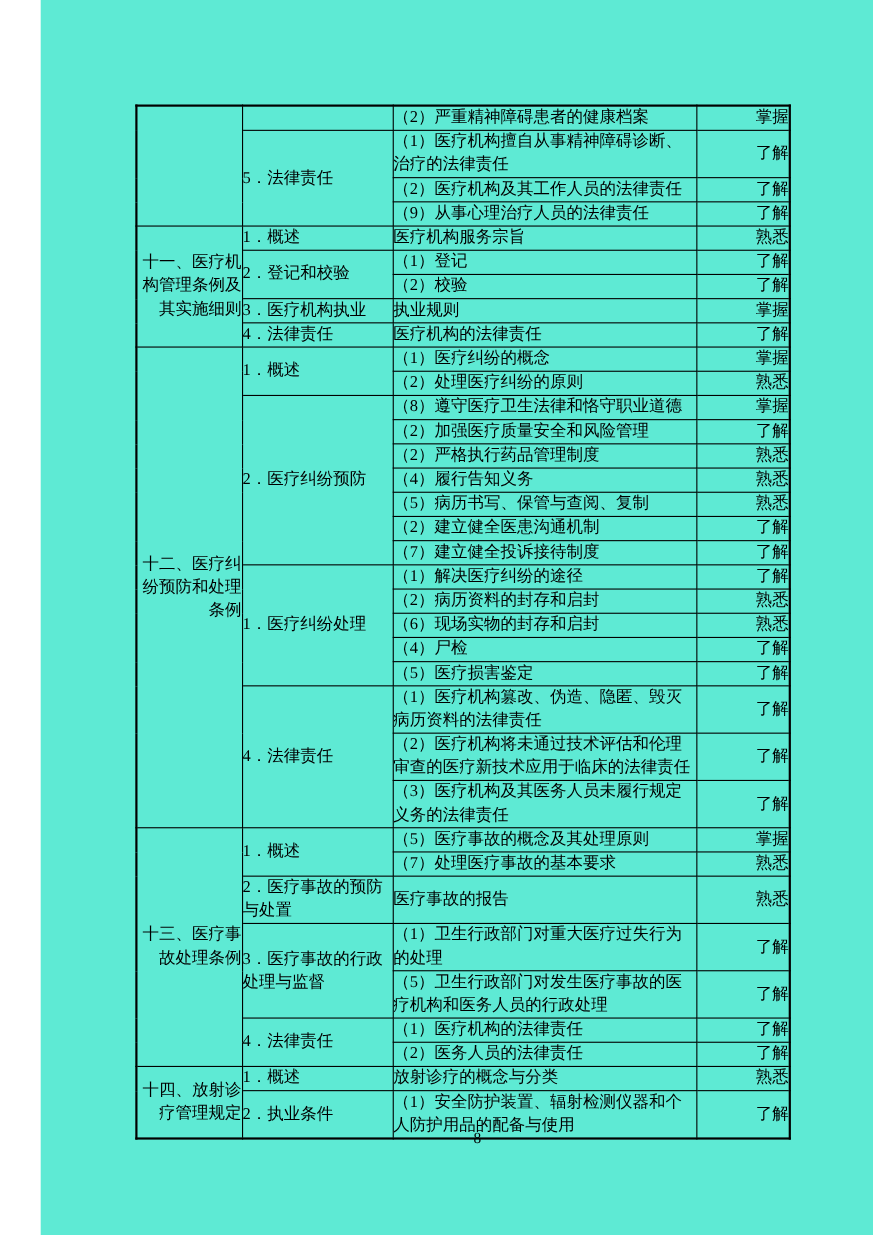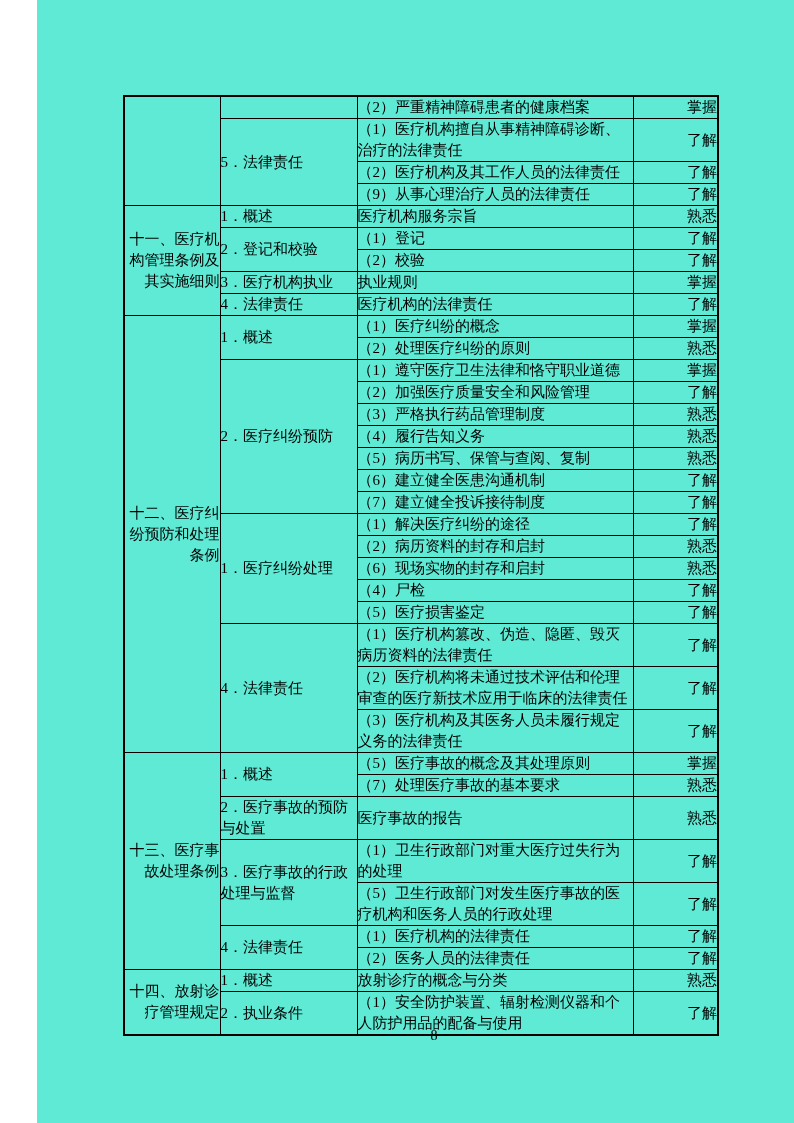--- a/index.html
+++ b/index.html
@@ -109,41 +109,41 @@
         <td class="section" rowspan="2">1．概述</td>
         <td class="item">（1）医疗纠纷的概念</td>
         <td class="level">掌握</td>
       </tr>
       <tr>
         <td class="item">（2）处理医疗纠纷的原则</td>
         <td class="level">熟悉</td>
       </tr>
       <tr>
         <td class="section" rowspan="7">2．医疗纠纷预防</td>
-        <td class="item">（1）遵守医疗卫生法律和恪守职业道德</td>
+        <td class="item">（8）遵守医疗卫生法律和恪守职业道德</td>
         <td class="level">掌握</td>
       </tr>
       <tr>
         <td class="item">（2）加强医疗质量安全和风险管理</td>
         <td class="level">了解</td>
       </tr>
       <tr>
-        <td class="item">（3）严格执行药品管理制度</td>
+        <td class="item">（2）严格执行药品管理制度</td>
         <td class="level">熟悉</td>
       </tr>
       <tr>
         <td class="item">（4）履行告知义务</td>
         <td class="level">熟悉</td>
       </tr>
       <tr>
         <td class="item">（5）病历书写、保管与查阅、复制</td>
         <td class="level">熟悉</td>
       </tr>
       <tr>
-        <td class="item">（6）建立健全医患沟通机制</td>
+        <td class="item">（2）建立健全医患沟通机制</td>
         <td class="level">了解</td>
       </tr>
       <tr>
         <td class="item">（7）建立健全投诉接待制度</td>
         <td class="level">了解</td>
       </tr>
       <tr>
         <td class="section" rowspan="5">1．医疗纠纷处理</td>
         <td class="item">（1）解决医疗纠纷的途径</td>
         <td class="level">了解</td>

